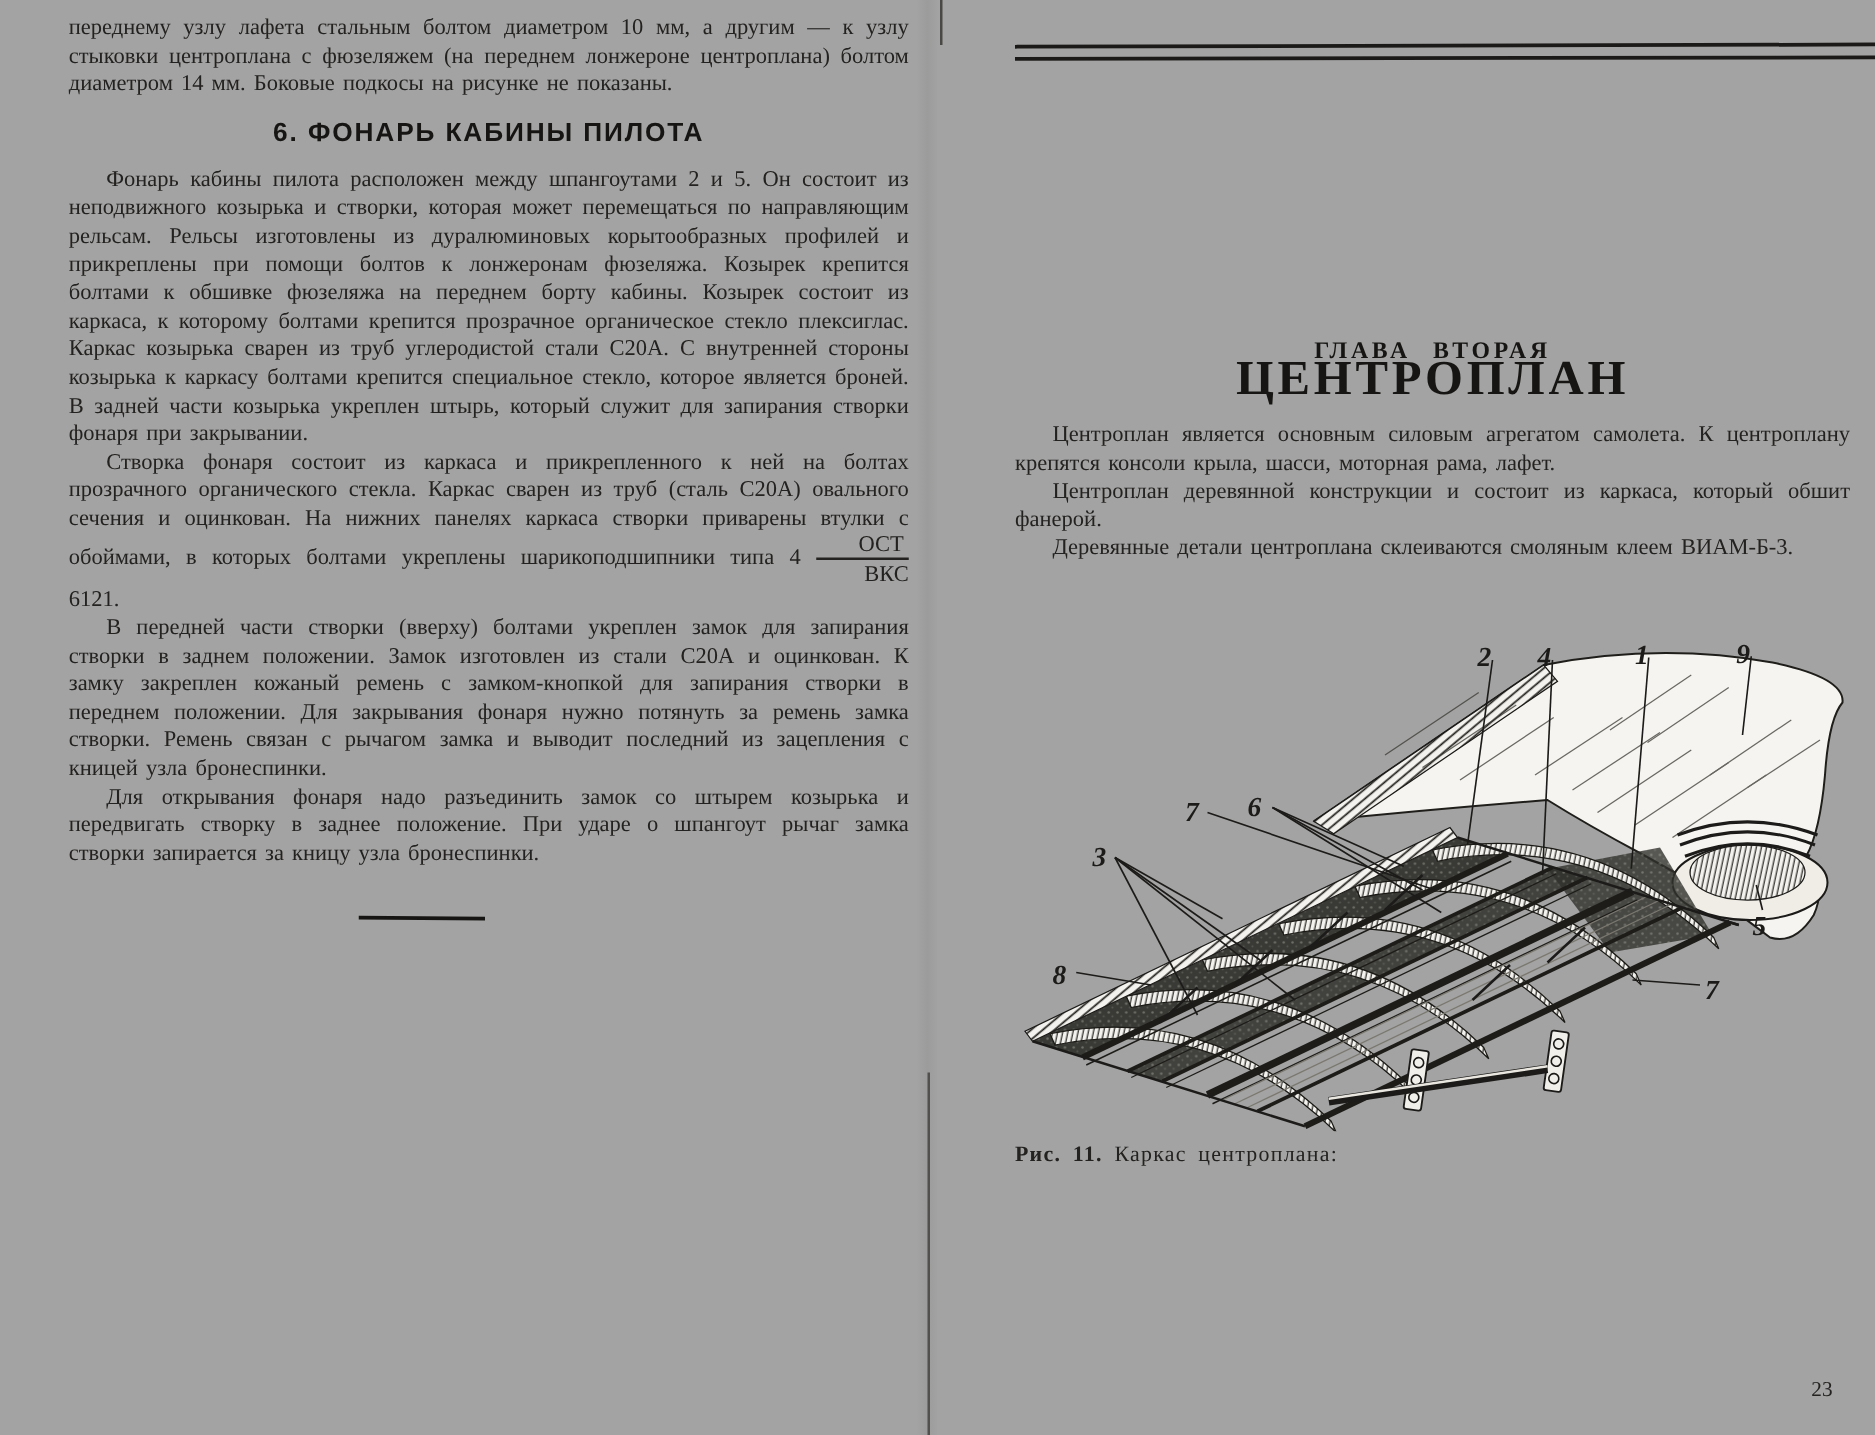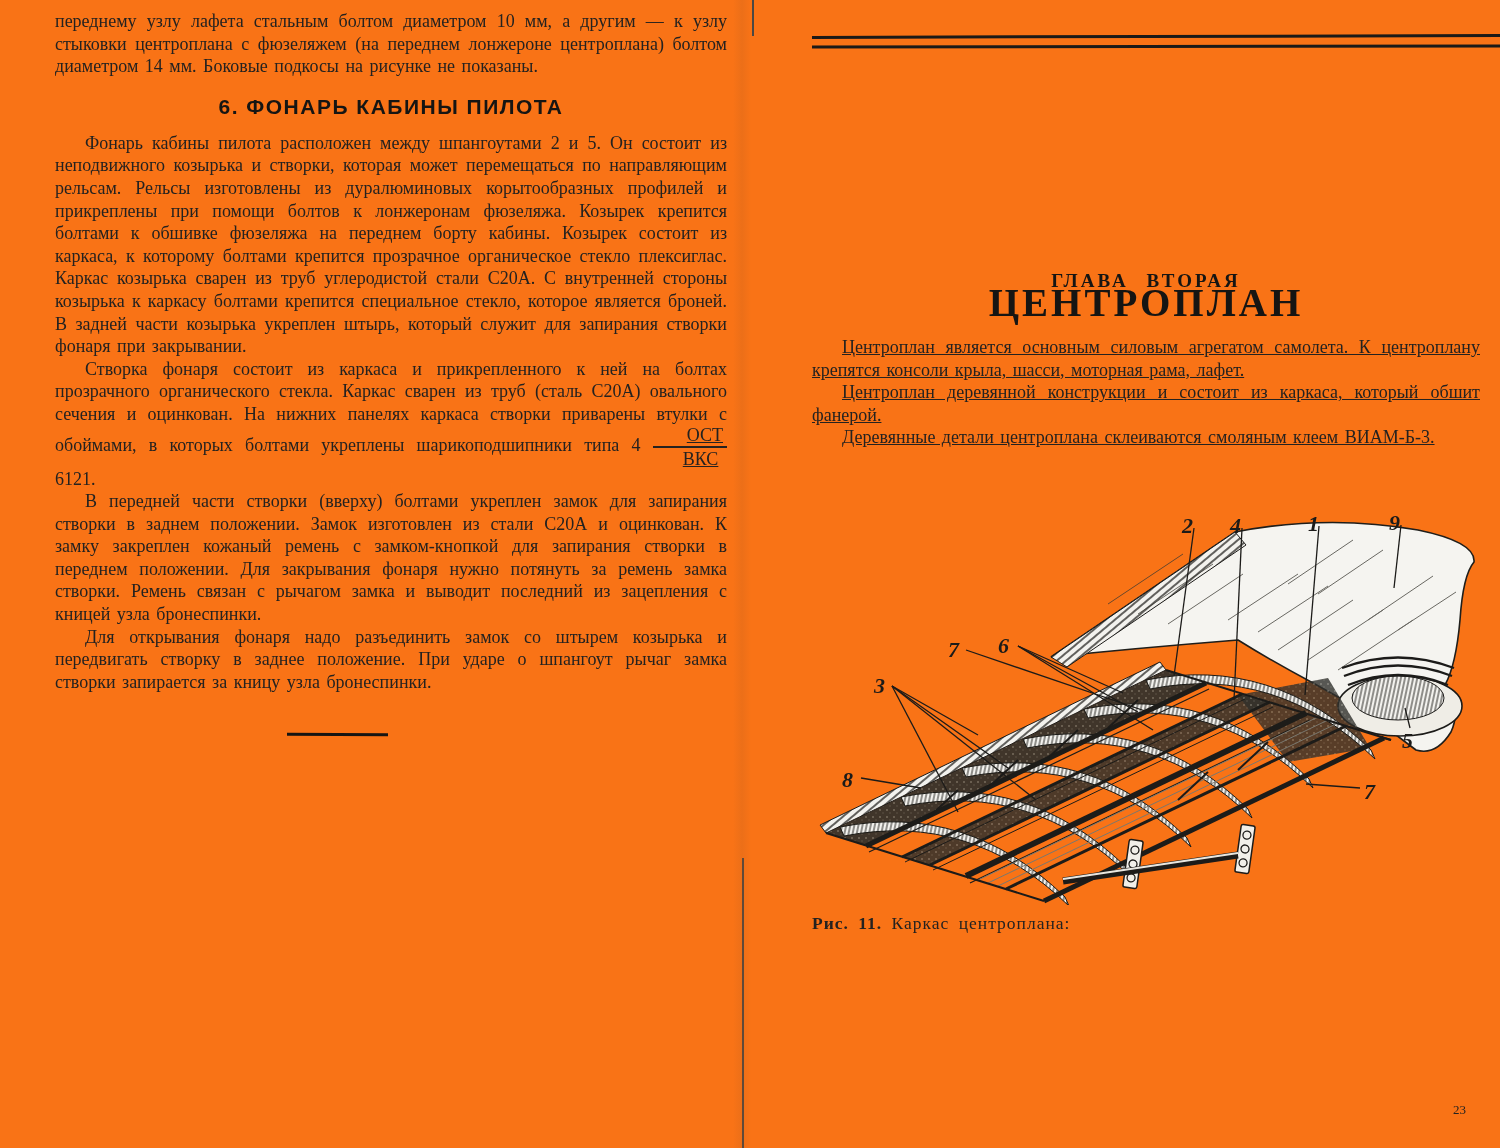--- a/index.html
+++ b/index.html
@@ -1,47 +1,47 @@
 <!DOCTYPE html>
 <html><head>
 <meta charset="utf-8">
 <style>
   html,body{margin:0;padding:0;}
   body{background:#d8d6d0;font-family:"Liberation Serif","DejaVu Serif",serif;}
-  #canvas{position:relative;width:1500px;height:1148px;background:#f97316;overflow:hidden;color:#242220;}
+  #canvas{position:relative;width:1500px;height:1148px;background:#a3a3a3;overflow:hidden;color:#242220;}
   
   .page-left{position:absolute;left:55px;top:10px;width:672px;}
   .body-par{font-size:18px;line-height:22.6px;text-align:justify;word-spacing:2px;margin:0;}
   .indent{text-indent:30px;}
   .section-heading{font-family:"Liberation Sans","DejaVu Sans",sans-serif;font-weight:bold;
     font-size:21px;letter-spacing:1.5px;text-align:center;margin:17px 0 13px 0;color:#161513;}
-  .frac{display:inline-block;vertical-align:-14px;text-align:left;line-height:1;font-size:18px;text-decoration:underline;}
+  .frac{display:inline-block;vertical-align:-14px;text-align:right;line-height:1;font-size:18px;}
   .frac .num{display:block;border-bottom:2px solid #242220;padding:0 4px 2px 4px;}
   .frac .den{display:block;padding-top:2px;}
   .separator{height:3px;background:#161513;width:101px;margin:40px 0 0 232px;transform:rotate(0.4deg);}
   
   .page-right{position:absolute;left:812px;top:0;width:668px;height:1148px;}
   .rule{position:absolute;left:0;width:688px;height:3px;background:#1b1a18;}
   .rule.r1{top:35px;transform:rotate(-0.15deg);}
   .rule.r2{top:45px;transform:rotate(-0.1deg);}
   .chapter-label{position:absolute;top:250px;left:0;width:100%;text-align:center;
     font-family:Liberation Serif, serif;font-weight:bold;font-size:19px;
     letter-spacing:3px;word-spacing:10px;color:#161513;margin-top:20px;}
   .chapter-title{position:absolute;top:280px;left:0;width:100%;text-align:center;
     font-family:Liberation Serif, serif;font-weight:bold;font-size:39px;
     letter-spacing:3px;color:#161513;}
-  .rp-text{position:absolute;top:336px;left:0;width:668px;text-decoration:underline;}
+  .rp-text{position:absolute;top:336px;left:0;width:668px;}
   .figure-box{position:absolute;top:500px;left:-4px;width:690px;height:405px;}
   .fig-caption{position:absolute;top:913px;left:0;width:100%;font-size:17.5px;
     letter-spacing:1px;word-spacing:4px;}
   .fig-caption b{font-weight:bold;}
   .fig-legend{position:absolute;top:941px;left:34px;width:600px;font-size:14.6px;line-height:18.6px;
     text-align:justify;text-align-last:center;word-spacing:3px;}
   .rp-par4{position:absolute;top:1018px;left:0;width:668px;}
-  .page-number{position:absolute;top:1102px;right:14px;font-size:13px;}
+  .page-number{position:absolute;top:1102px;right:14px;font-size:17px;}
   
   .gutter-shadow{position:absolute;left:733px;top:0;width:18px;height:1148px;
     background:linear-gradient(90deg,rgba(0,0,0,0) 0%,rgba(60,58,54,0.07) 50%,rgba(0,0,0,0) 100%);}
   .gutter-line-top{position:absolute;left:752px;top:0;width:2px;height:36px;background:#4a4844;}
   .gutter-line-bottom{position:absolute;left:742px;top:858px;width:2px;height:290px;background:#45433f;opacity:.85;}
   
   .callout{font-family:"Liberation Serif","DejaVu Serif",serif;font-style:italic;font-weight:bold;
     font-size:22px;fill:#1c1b19;}
   .fig-stroke{stroke:#1c1b19;fill:none;}
 </style>

